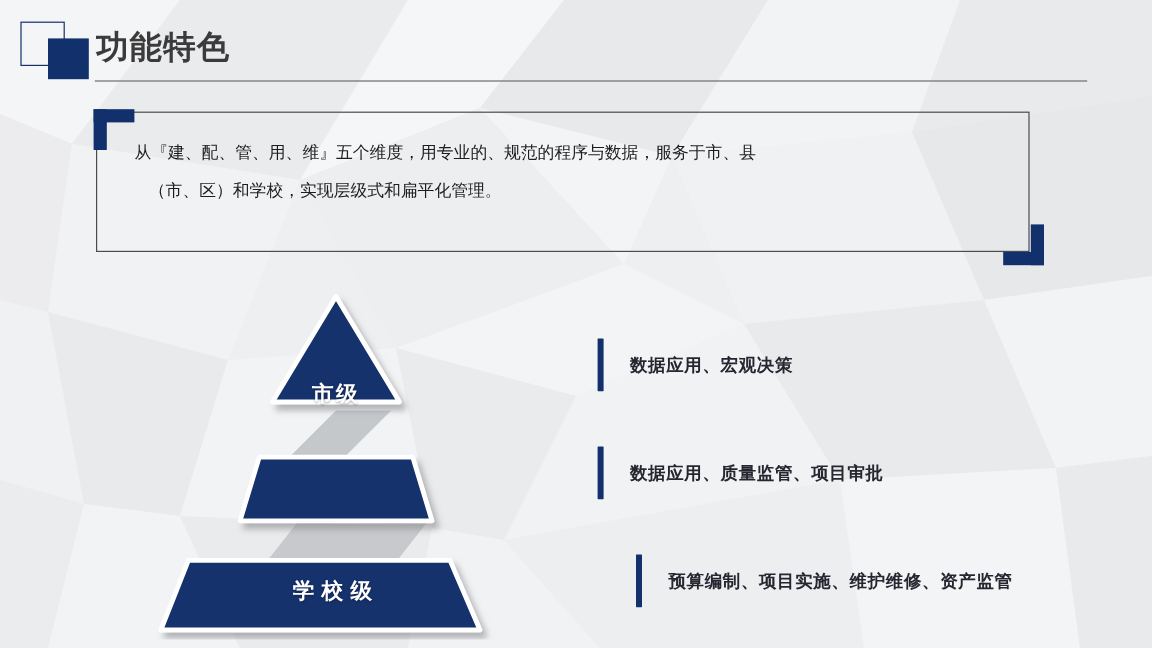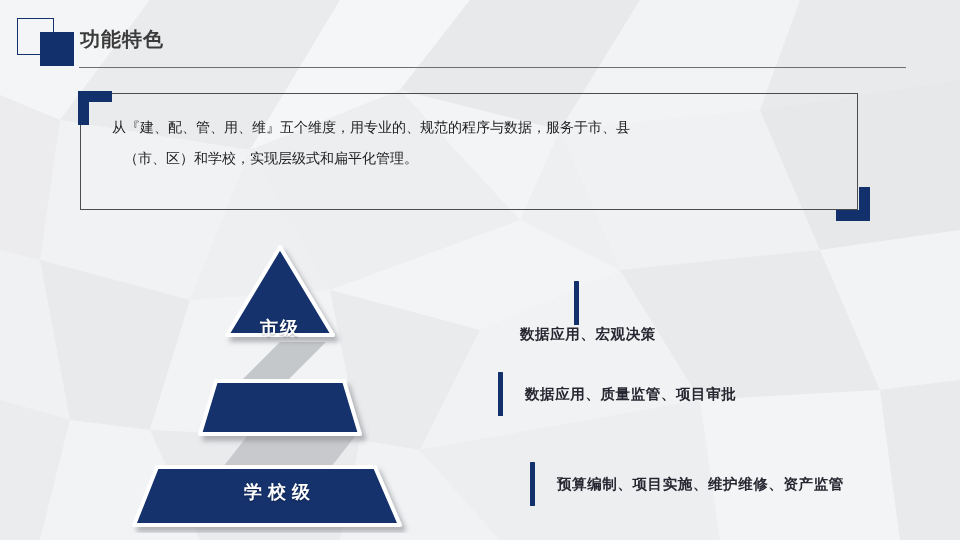--- a/index.html
+++ b/index.html
@@ -54,21 +54,21 @@
     top: 14px;
     width: 34px;
     height: 34px;
     background: #12306c;
   }
 
   #page-title {
     position: absolute;
     left: 80px;
     top: 22px;
-    font-size: 20px;
+    font-size: 27px;
     font-weight: bold;
     color: #3b3b3b;
     letter-spacing: 1px;
     line-height: 34px;
     white-space: nowrap;
   }
 
   #header-rule {
     position: absolute;
     left: 79px;
@@ -193,21 +193,21 @@
     border-radius: 0.5px;
   }
   .caption-text {
     margin-left: 22px;
     font-size: 14.5px;
     font-weight: bold;
     color: #262630;
     letter-spacing: 0.6px;
     white-space: nowrap;
   }
-  #cap-0 { top: 281px; flex-direction: column; }
+  #cap-0 { top: 281px; }
   #cap-1 { top: 371px; justify-content: flex-end; }
   #cap-2 { top: 461px; margin-left: 32px; }
 </style>
 </head>
 <body>
 
 <div id="slide">
 
   <svg id="bg-poly" viewBox="0 0 960 540" preserveAspectRatio="none">
     <rect x="0" y="0" width="960" height="540" fill="#eeeff1"></rect>

